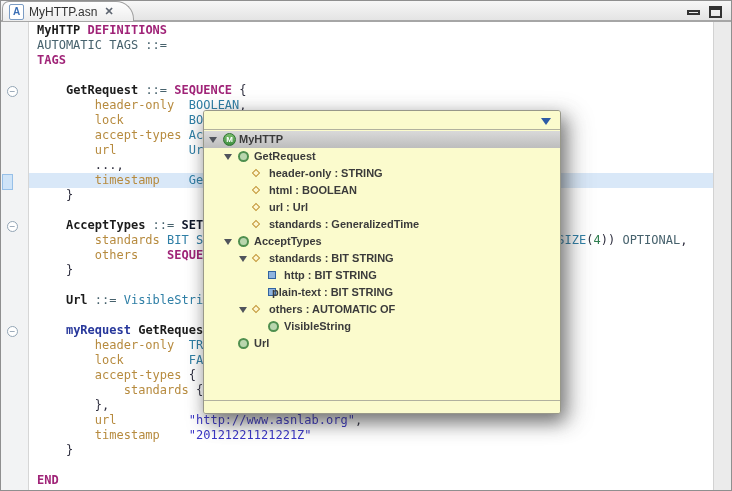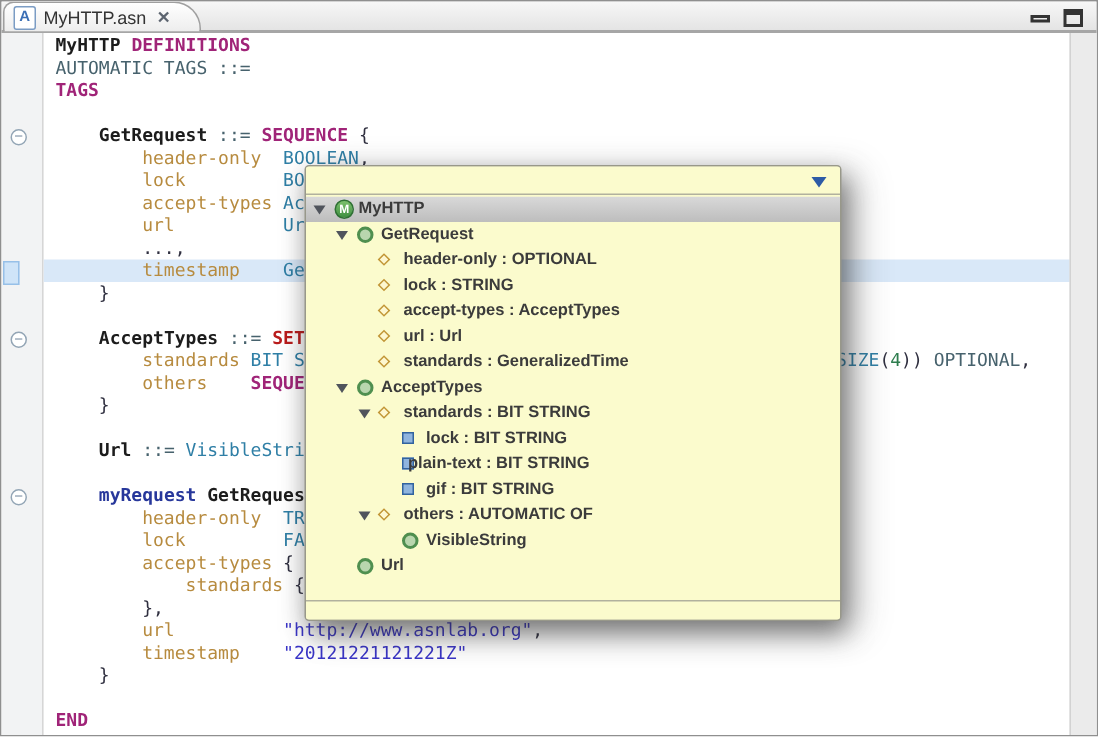--- a/index.html
+++ b/index.html
@@ -107,21 +107,21 @@
       <div class="code-line"></div>
       <div class="code-line"><span class="tk" style="color: rgb(48, 48, 64);">    </span><span class="tk b" style="color: rgb(28, 28, 28);">GetRequest</span><span class="tk" style="color: rgb(71, 98, 109);"> ::= </span><span class="tk b" style="color: rgb(160, 36, 120);">SEQUENCE</span><span class="tk" style="color: rgb(48, 48, 64);"> {</span></div>
       <div class="code-line"><span class="tk" style="color: rgb(48, 48, 64);">        </span><span class="tk" style="color: rgb(183, 139, 63);">header-only</span><span class="tk" style="color: rgb(48, 48, 64);">  </span><span class="tk" style="color: rgb(47, 127, 166);">BOOLEAN</span><span class="tk" style="color: rgb(48, 48, 64);">,</span></div>
       <div class="code-line"><span class="tk" style="color: rgb(48, 48, 64);">        </span><span class="tk" style="color: rgb(183, 139, 63);">lock</span><span class="tk" style="color: rgb(48, 48, 64);">         </span><span class="tk" style="color: rgb(47, 127, 166);">BOOLEAN</span><span class="tk" style="color: rgb(48, 48, 64);">,</span></div>
       <div class="code-line"><span class="tk" style="color: rgb(48, 48, 64);">        </span><span class="tk" style="color: rgb(183, 139, 63);">accept-types</span><span class="tk" style="color: rgb(48, 48, 64);"> </span><span class="tk" style="color: rgb(47, 127, 166);">AcceptTypes</span><span class="tk" style="color: rgb(48, 48, 64);">,</span></div>
       <div class="code-line"><span class="tk" style="color: rgb(48, 48, 64);">        </span><span class="tk" style="color: rgb(183, 139, 63);">url</span><span class="tk" style="color: rgb(48, 48, 64);">          </span><span class="tk" style="color: rgb(47, 127, 166);">Url</span><span class="tk" style="color: rgb(48, 48, 64);">,</span></div>
       <div class="code-line"><span class="tk" style="color: rgb(48, 48, 64);">        ...,</span></div>
       <div class="code-line current"><span class="tk" style="color: rgb(48, 48, 64);">        </span><span class="tk" style="color: rgb(183, 139, 63);">timestamp</span><span class="tk" style="color: rgb(48, 48, 64);">    </span><span class="tk" style="color: rgb(47, 127, 166);">GeneralizedTime</span></div>
       <div class="code-line"><span class="tk" style="color: rgb(48, 48, 64);">    }</span></div>
       <div class="code-line"></div>
-      <div class="code-line"><span class="tk" style="color: rgb(48, 48, 64);">    </span><span class="tk b" style="color: rgb(28, 28, 28);">AcceptTypes</span><span class="tk" style="color: rgb(71, 98, 109);"> ::= </span><span class="tk b" style="color: #b91c1c;">SET</span><span class="tk" style="color: rgb(48, 48, 64);"> {</span></div>
+      <div class="code-line"><span class="tk" style="color: rgb(48, 48, 64);">    </span><span class="tk b" style="color: rgb(28, 28, 28);">AcceptTypes</span><span class="tk" style="color: rgb(71, 98, 109);"> ::= </span><span class="tk b" style="color: #0f172a;">SET</span><span class="tk" style="color: rgb(48, 48, 64);"> {</span></div>
       <div class="code-line"><span class="tk" style="color: rgb(48, 48, 64);">        </span><span class="tk" style="color: rgb(183, 139, 63);">standards</span><span class="tk" style="color: rgb(48, 48, 64);"> </span><span class="tk" style="color: rgb(47, 127, 166);">BIT STRING</span><span class="tk" style="color: rgb(48, 48, 64);"> {</span><span class="tk" style="color: rgb(183, 139, 63);">html</span><span class="tk" style="color: rgb(48, 48, 64);">(</span><span class="tk" style="color: rgb(46, 125, 78);">0</span><span class="tk" style="color: rgb(48, 48, 64);">), </span><span class="tk" style="color: rgb(183, 139, 63);">plain-text</span><span class="tk" style="color: rgb(48, 48, 64);">(</span><span class="tk" style="color: rgb(46, 125, 78);">1</span><span class="tk" style="color: rgb(48, 48, 64);">), </span><span class="tk" style="color: rgb(183, 139, 63);">gif</span><span class="tk" style="color: rgb(48, 48, 64);">(</span><span class="tk" style="color: rgb(46, 125, 78);">2</span><span class="tk" style="color: rgb(48, 48, 64);">), </span><span class="tk" style="color: rgb(183, 139, 63);">jpeg</span><span class="tk" style="color: rgb(48, 48, 64);">(</span><span class="tk" style="color: rgb(46, 125, 78);">3</span><span class="tk" style="color: rgb(48, 48, 64);">)} (</span><span class="tk" style="color: rgb(47, 127, 166);">SIZE</span><span class="tk" style="color: rgb(48, 48, 64);">(</span><span class="tk" style="color: rgb(46, 125, 78);">4</span><span class="tk" style="color: rgb(48, 48, 64);">)) </span><span class="tk" style="color: rgb(71, 98, 109);">OPTIONAL</span><span class="tk" style="color: rgb(48, 48, 64);">,</span></div>
       <div class="code-line"><span class="tk" style="color: rgb(48, 48, 64);">        </span><span class="tk" style="color: rgb(183, 139, 63);">others</span><span class="tk" style="color: rgb(48, 48, 64);">    </span><span class="tk b" style="color: rgb(160, 36, 120);">SEQUENCE</span><span class="tk" style="color: rgb(48, 48, 64);"> </span><span class="tk b" style="color: rgb(160, 36, 120);">OF</span><span class="tk" style="color: rgb(48, 48, 64);"> </span><span class="tk" style="color: rgb(47, 127, 166);">VisibleString</span></div>
       <div class="code-line"><span class="tk" style="color: rgb(48, 48, 64);">    }</span></div>
       <div class="code-line"></div>
       <div class="code-line"><span class="tk" style="color: rgb(48, 48, 64);">    </span><span class="tk b" style="color: rgb(28, 28, 28);">Url</span><span class="tk" style="color: rgb(71, 98, 109);"> ::= </span><span class="tk" style="color: rgb(47, 127, 166);">VisibleString</span></div>
       <div class="code-line"></div>
       <div class="code-line"><span class="tk" style="color: rgb(48, 48, 64);">    </span><span class="tk b" style="color: rgb(39, 55, 155);">myRequest</span><span class="tk" style="color: rgb(48, 48, 64);"> </span><span class="tk b" style="color: rgb(28, 28, 28);">GetRequest</span><span class="tk" style="color: rgb(71, 98, 109);"> ::= </span><span class="tk" style="color: rgb(48, 48, 64);">{</span></div>
       <div class="code-line"><span class="tk" style="color: rgb(48, 48, 64);">        </span><span class="tk" style="color: rgb(183, 139, 63);">header-only</span><span class="tk" style="color: rgb(48, 48, 64);">  </span><span class="tk" style="color: rgb(47, 127, 166);">TRUE</span><span class="tk" style="color: rgb(48, 48, 64);">,</span></div>
       <div class="code-line"><span class="tk" style="color: rgb(48, 48, 64);">        </span><span class="tk" style="color: rgb(183, 139, 63);">lock</span><span class="tk" style="color: rgb(48, 48, 64);">         </span><span class="tk" style="color: rgb(47, 127, 166);">FALSE</span><span class="tk" style="color: rgb(48, 48, 64);">,</span></div>
       <div class="code-line"><span class="tk" style="color: rgb(48, 48, 64);">        </span><span class="tk" style="color: rgb(183, 139, 63);">accept-types</span><span class="tk" style="color: rgb(48, 48, 64);"> {</span></div>
@@ -146,29 +146,25 @@
           <span class="ico ic-module" style="left: 19px;">M</span>
           <span class="tree-label" style="left: 35px;">MyHTTP</span>
         </div>
         <div class="tree-row">
           <span class="tree-arrow" style="left: 20px;"></span>
           <span class="ico ic-type" style="left: 34px;"></span>
           <span class="tree-label" style="left: 50px;">GetRequest</span>
         </div>
         <div class="tree-row">
           <span class="ico ic-field" style="left: 49px;"></span>
-          <span class="tree-label" style="left: 65px;">header-only : OPTIONAL</span>
-        </div>
-        <div class="tree-row">
-          <span class="ico ic-field" style="left: 49px;"></span>
-          <span class="tree-label" style="left: 65px;">lock : STRING</span>
-        </div>
-        <div class="tree-row">
-          <span class="ico ic-field" style="left: 49px;"></span>
-          <span class="tree-label" style="left: 65px;">accept-types : AcceptTypes</span>
+          <span class="tree-label" style="left: 65px;">header-only : STRING</span>
+        </div>
+        <div class="tree-row">
+          <span class="ico ic-field" style="left: 49px;"></span>
+          <span class="tree-label" style="left: 65px;">html : BOOLEAN</span>
         </div>
         <div class="tree-row">
           <span class="ico ic-field" style="left: 49px;"></span>
           <span class="tree-label" style="left: 65px;">url : Url</span>
         </div>
         <div class="tree-row">
           <span class="ico ic-field" style="left: 49px;"></span>
           <span class="tree-label" style="left: 65px;">standards : GeneralizedTime</span>
         </div>
         <div class="tree-row">
@@ -176,29 +172,25 @@
           <span class="ico ic-type" style="left: 34px;"></span>
           <span class="tree-label" style="left: 50px;">AcceptTypes</span>
         </div>
         <div class="tree-row">
           <span class="tree-arrow" style="left: 35px;"></span>
           <span class="ico ic-field" style="left: 49px;"></span>
           <span class="tree-label" style="left: 65px;">standards : BIT STRING</span>
         </div>
         <div class="tree-row">
           <span class="ico ic-bit" style="left: 64px;"></span>
-          <span class="tree-label" style="left: 80px;">lock : BIT STRING</span>
+          <span class="tree-label" style="left: 80px;">http : BIT STRING</span>
         </div>
         <div class="tree-row">
           <span class="ico ic-bit" style="left: 64px;"></span>
           <span class="tree-label" style="left: 68px;">plain-text : BIT STRING</span>
-        </div>
-        <div class="tree-row">
-          <span class="ico ic-bit" style="left: 64px;"></span>
-          <span class="tree-label" style="left: 80px;">gif : BIT STRING</span>
         </div>
         <div class="tree-row">
           <span class="tree-arrow" style="left: 35px;"></span>
           <span class="ico ic-field" style="left: 49px;"></span>
           <span class="tree-label" style="left: 65px;">others : AUTOMATIC OF</span>
         </div>
         <div class="tree-row">
           <span class="ico ic-type" style="left: 64px;"></span>
           <span class="tree-label" style="left: 80px;">VisibleString</span>
         </div>

